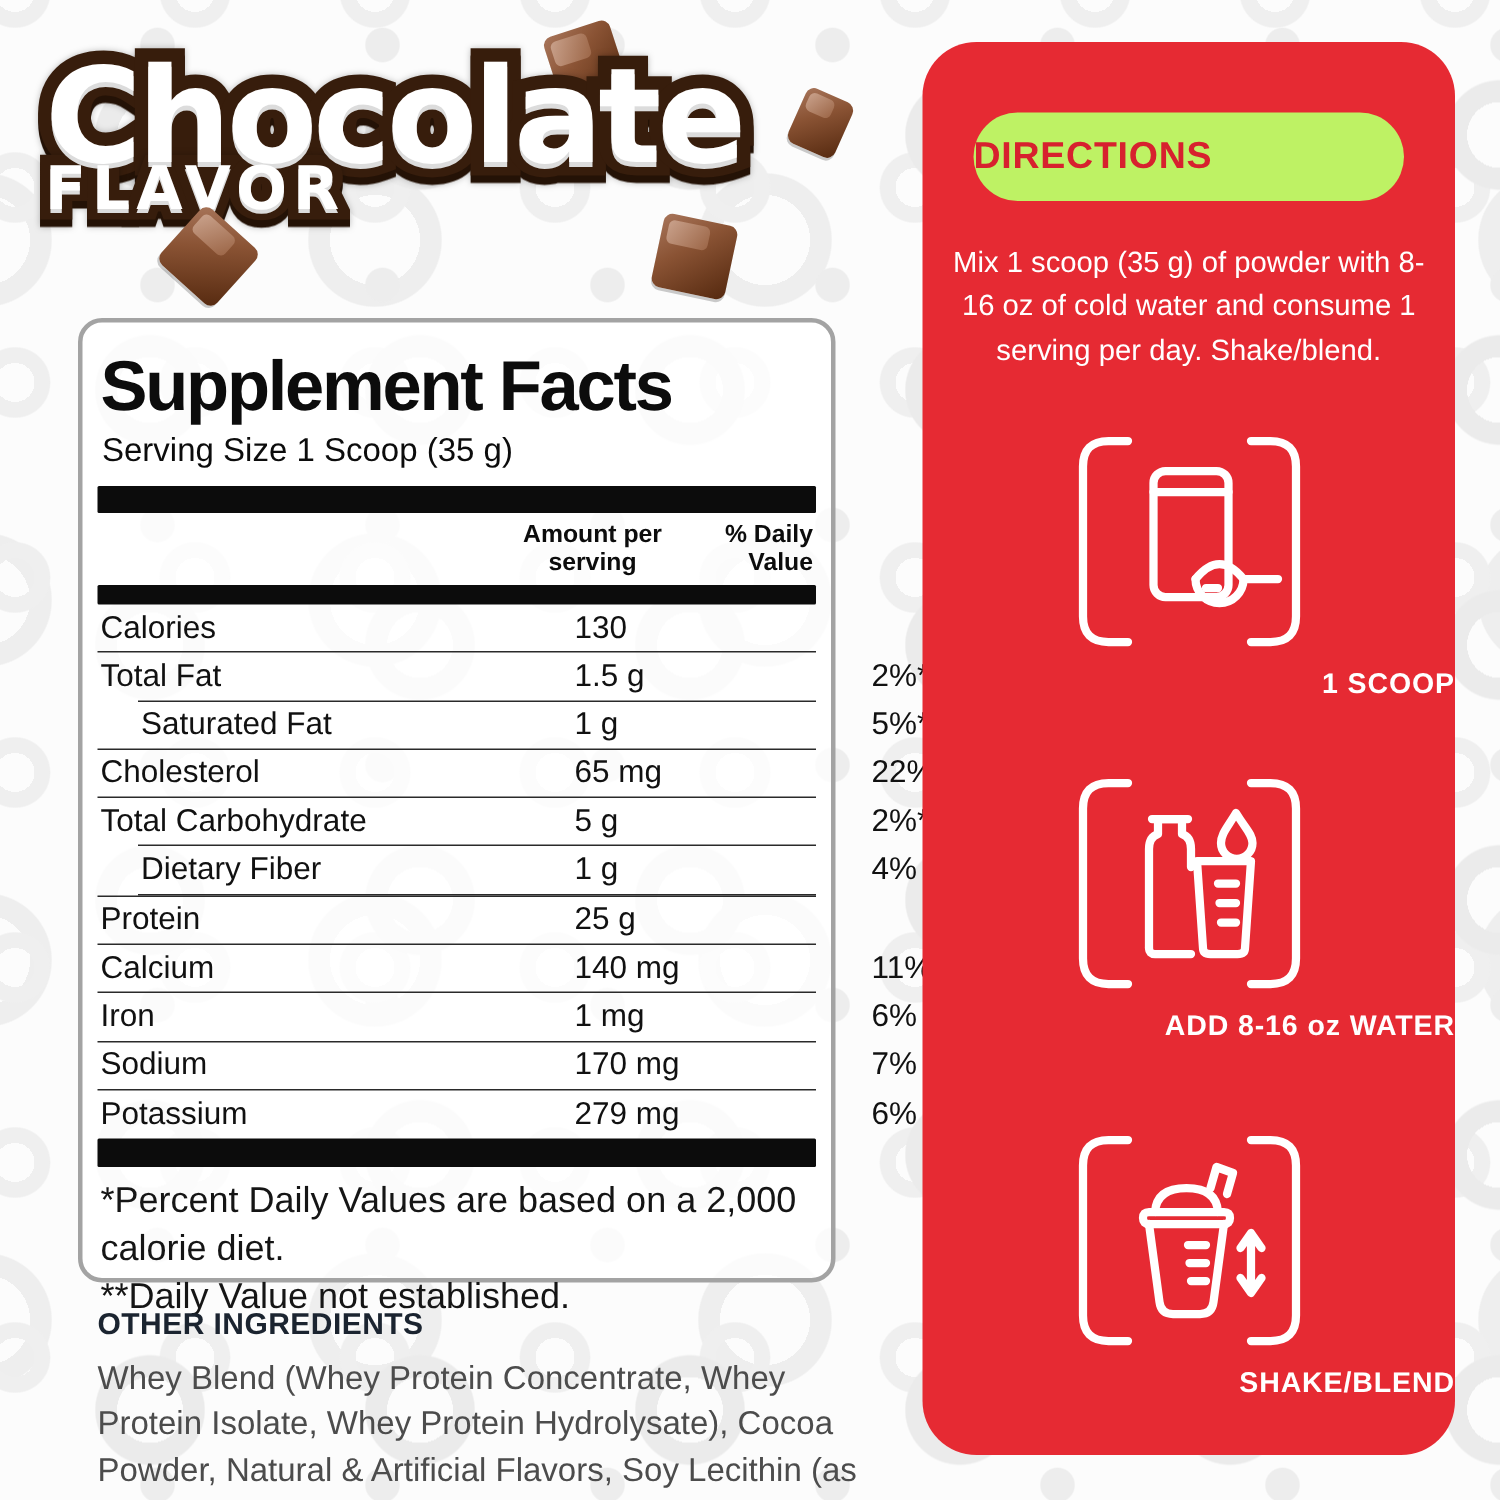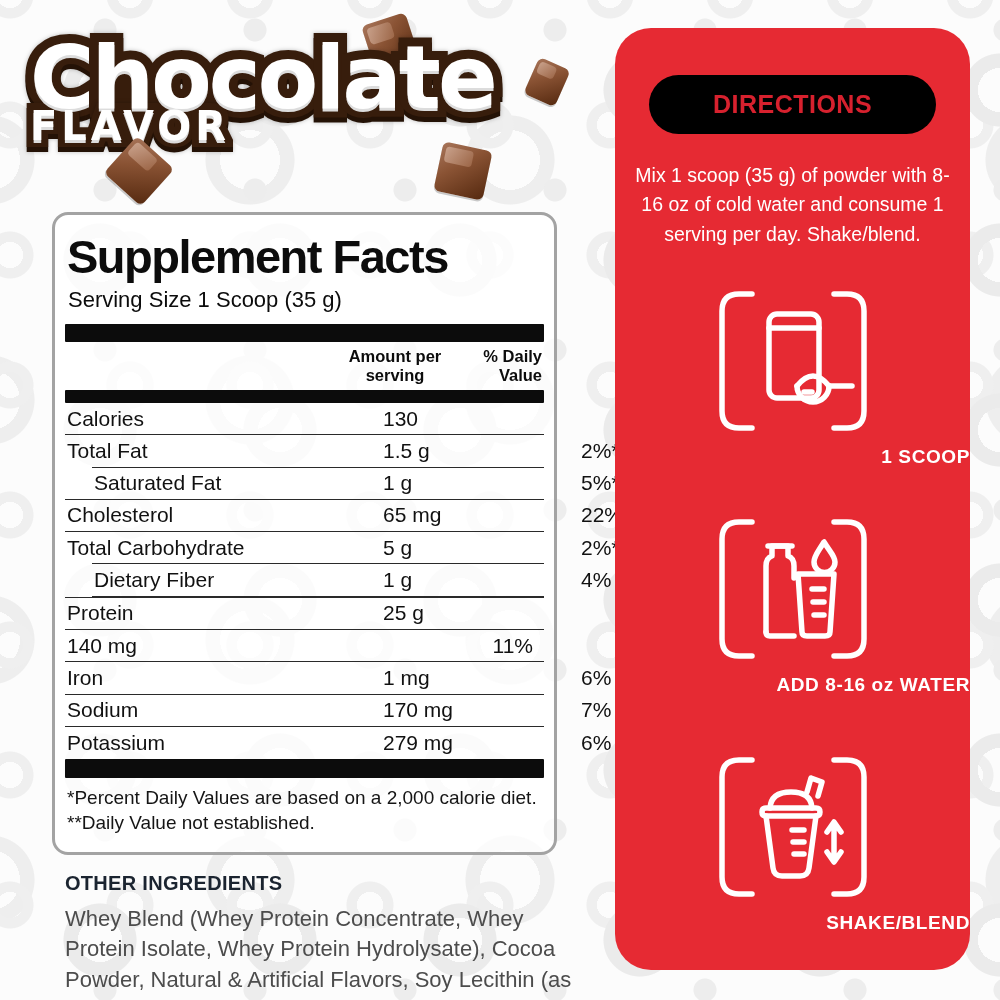--- a/index.html
+++ b/index.html
@@ -66,35 +66,35 @@
   .facts-head .h-dv { font-size:16.5px; font-weight:bold; text-align:right; line-height:1.18; color:#0c0c0c; justify-self:end; width:70px; }
   .facts-table { }
   .frow { display:grid; grid-template-columns:268px 150px 1fr; align-items:center; height:31.3px; padding:0 2px;gap:48px; }
   .frow .lbl { font-size:21px; color:#111; white-space:nowrap; }
   .frow .amt { font-size:21px; color:#111; }
   .frow .dv  { font-size:21px; color:#111; text-align:right; }
   .frow.indent .lbl { padding-left:27px; }
   .fsep { border-top:1px solid #2a2a2a; height:0; }
   .fsep.indent { margin-left:27px; }
   .bar-bottom { height:19px; margin-top:1px; }
-  .footnotes { font-size:19px; color:#151515; line-height:1.33; padding:7px 2px 0 2px; }
+  .footnotes { font-size:24px; color:#151515; line-height:1.33; padding:7px 2px 0 2px; }
 
   
   .other { position:absolute; left:65px; top:872px; width:510px; z-index:2; }
   .other-head { font-size:20px; font-weight:800; color:#1b2430; letter-spacing:.3px; }
   .other-text { font-size:22px; color:#4c4c4c; line-height:1.38; margin-top:9px; }
 
   
   .directions {
     position:absolute; left:615px; top:28px; width:355px; height:942px; z-index:2;
     background:#e62a33; border-radius:36px;
   }
   .dir-pill {
-    margin:47px auto 0 auto; width:287px; height:59px; background:#000000; border-radius:30px;
-    display:flex; align-items:center; justify-content:center;
+    margin:47px auto 0 auto; width:287px; height:59px; background:#bef264; border-radius:30px;
+    display:flex; align-items:center; justify-content:flex-start;
   }
   .dir-pill span { color:#d7212e; font-size:25px; font-weight:800; letter-spacing:.5px; }
   .dir-body {
     margin:27px auto 0 auto; width:318px; text-align:center;
     color:#ffffff; font-size:19.5px; line-height:1.5; font-weight:500;
   }
   .step { position:absolute; left:0; width:355px; text-align:right; }
   .step-1 { top:258px; } .step-2 { top:486px; } .step-3 { top:724px; }
   .step svg { display:block; margin:0 auto; }
   .step-label { display:block; margin-top:10px; color:#ffffff; font-size:19px; font-weight:800; letter-spacing:.6px; }
@@ -169,20 +169,21 @@
       </div>
       <div class="fsep indent"></div>
       <div class="fsep"></div>
       <div class="frow">
         <span class="lbl">Protein</span>
         <span class="amt">25 g</span>
         <span class="dv"></span>
       </div>
       <div class="fsep"></div>
       <div class="frow">
+        <span class="lbl">Calcium</span>
         <span class="amt">140 mg</span>
         <span class="dv">11%</span>
       </div>
       <div class="fsep"></div>
       <div class="frow">
         <span class="lbl">Iron</span>
         <span class="amt">1 mg</span>
         <span class="dv">6%</span>
       </div>
       <div class="fsep"></div>

